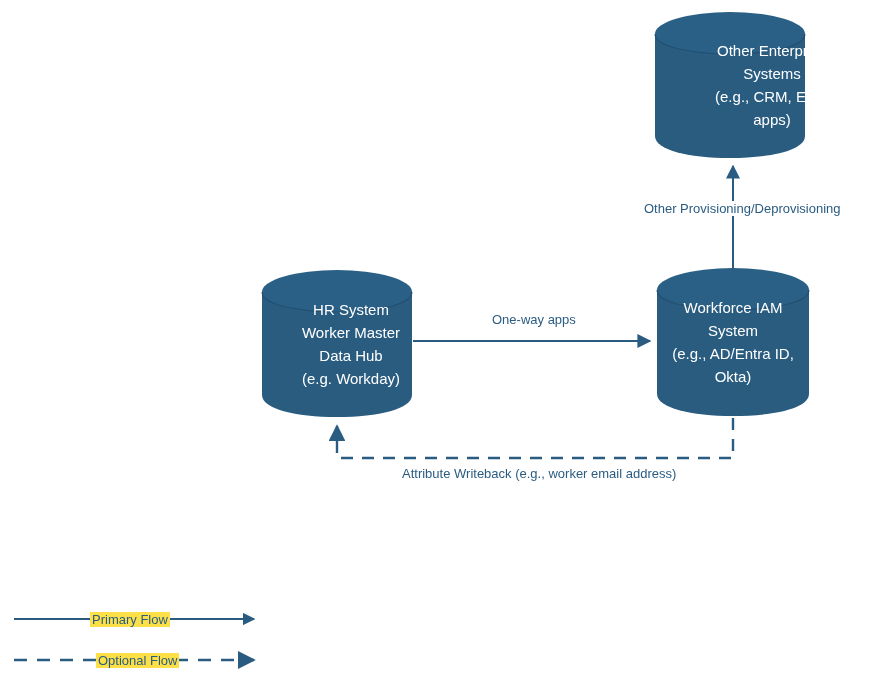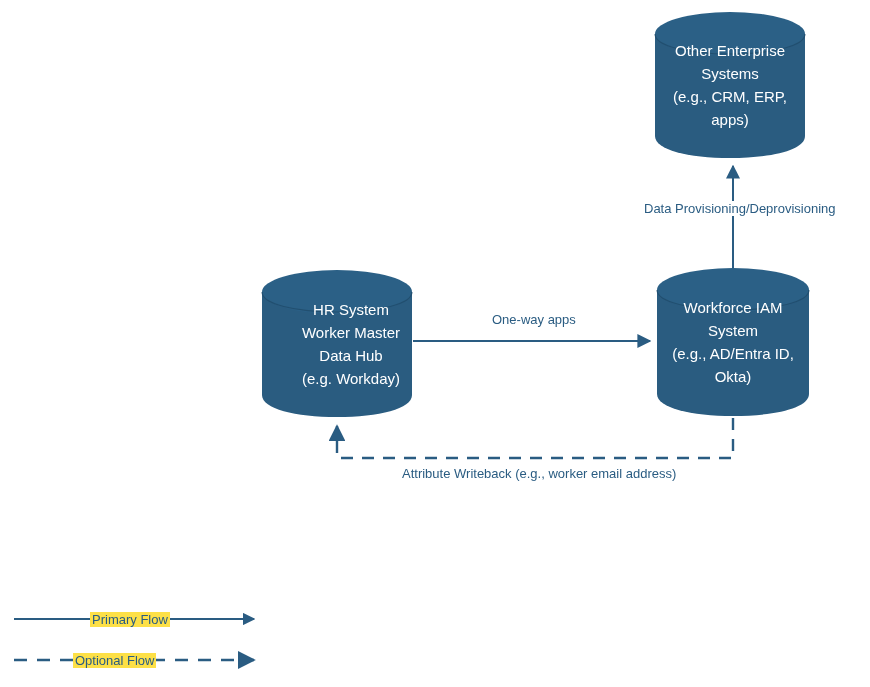--- a/index.html
+++ b/index.html
@@ -52,30 +52,30 @@
     position: absolute;
     color: #2a5c82;
     font-size: 13px;
     font-family: "Liberation Sans", sans-serif;
     white-space: nowrap;
     background: #fde047;
     padding: 0 2px;
     z-index: 6;
   }
   
-  #node-other-enterprise { left: 655px; top: 12px; width: 150px; height: 146px; }
+  #node-other-enterprise { left: 655px; top: 12px; width: 150px; height: 146px; padding-left: 42px; }
   #node-hr-system       { left: 262px; top: 270px; width: 178px; height: 147px; }
   #node-workforce-iam   { left: 657px; top: 268px; width: 152px; height: 148px; justify-content: center; }
 
   #label-user-provisioning { left: 641px; top: 201px; }
   #label-one-way-sync      { left: 489px; top: 312px; }
   #label-attribute-writeback { left: 399px; top: 466px; }
 
   #legend-primary-label  { left: 90px; top: 612px; }
-  #legend-optional-label { left: 73px; top: 653px; }
+  #legend-optional-label { left: 96px; top: 653px; }
 </style>
 </head>
 <body>
 
 <svg id="diagram-canvas" viewBox="0 0 870 687" width="870" height="687" xmlns="http://www.w3.org/2000/svg">
   <defs>
     <marker id="arrow-solid" viewBox="0 0 10 10" refX="9" refY="5" markerWidth="7" markerHeight="7" orient="auto-start-reverse">
       <path d="M 0 0 L 10 5 L 0 10 z" fill="#2a5c82"></path>
     </marker>
     <marker id="arrow-dashed" viewBox="0 0 10 10" refX="9" refY="5" markerWidth="7" markerHeight="7" orient="auto-start-reverse">
@@ -150,21 +150,21 @@
 (e.g. Workday)</span>
 </div>
 
 <div class="node" id="node-workforce-iam">
   <span class="node-label">Workforce IAM
 System
 (e.g., AD/Entra ID,
 Okta)</span>
 </div>
 
-<div class="edge-label" id="label-user-provisioning">Data Provisioning/Deprovisioning</div>
+<div class="edge-label" id="label-user-provisioning">Other Provisioning/Deprovisioning</div>
 
 <div class="edge-label" id="label-one-way-sync">One-way apps</div>
 
 <div class="edge-label" id="label-attribute-writeback">Attribute Writeback (e.g., worker email address)</div>
 
 <div class="legend-label" id="legend-primary-label">Primary Flow</div>
 
 <div class="legend-label" id="legend-optional-label">Optional Flow</div>
 
 </body></html>

